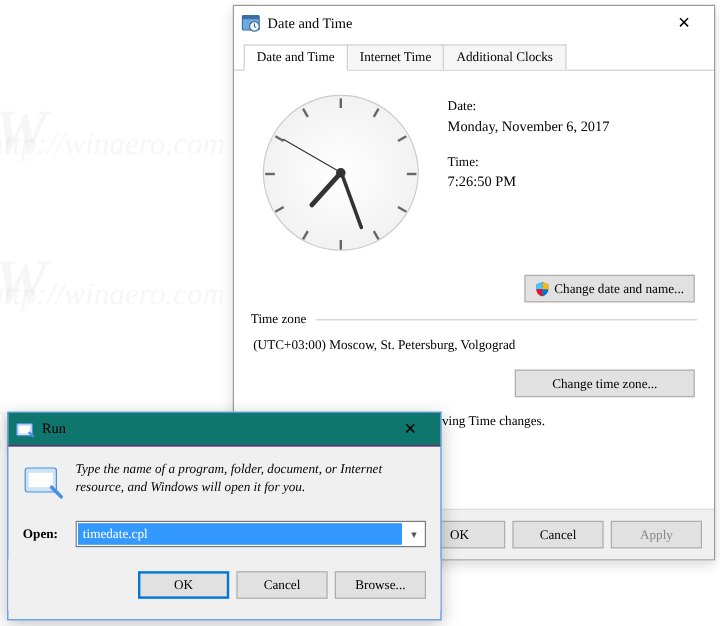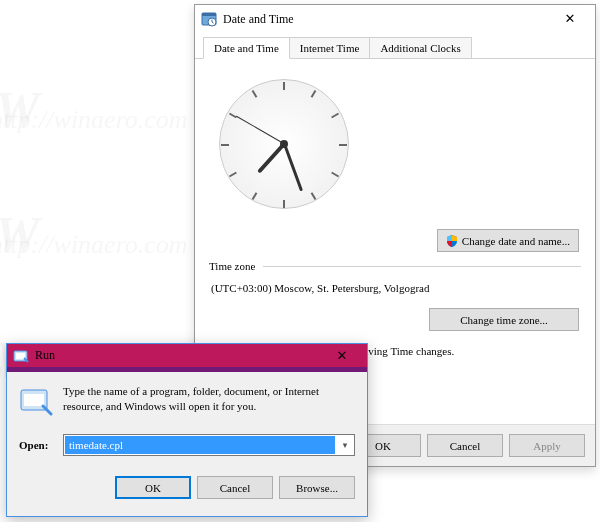--- a/index.html
+++ b/index.html
@@ -174,33 +174,33 @@
     position: absolute;
     top: 343px;
     left: 6px;
     width: 362px;
     height: 174px;
     background: #f0f0f0;
     border: 1px solid #4a90e2;
     box-shadow: 0 4px 14px rgba(0,0,0,0.25);
     z-index: 10;
   }
-  .run-window .titlebar { background: #be185d; border-bottom: 5px solid #701a75; }
+  .run-window .titlebar { background: #0f766e; border-bottom: 1px solid #701a75; }
   .run-body {
     padding: 12px 12px 10px 12px;
   }
   .run-msg-row {
     display: flex;
     gap: 10px;
   }
   .run-icon {
     width: 34px; height: 34px;
     flex: 0 0 34px;
   }
-  .run-msg { font-size: 11px; line-height: 1.35; flex: 1; }
+  .run-msg { font-size: 11px; line-height: 1.35; flex: 1; font-style: italic; }
   .open-row {
     display: flex;
     align-items: center;
     gap: 8px;
     margin-top: 16px;
   }
   .open-lbl { font-size: 11px; width: 36px; font-weight: bold; }
   .combo {
     flex: 1;
     height: 22px;
@@ -285,20 +285,26 @@
         <div class="tick" style="transform:rotate(210deg)"></div>
         <div class="tick" style="transform:rotate(240deg)"></div>
         <div class="tick" style="transform:rotate(270deg)"></div>
         <div class="tick" style="transform:rotate(300deg)"></div>
         <div class="tick" style="transform:rotate(330deg)"></div>
         <div class="hand hour"></div>
         <div class="hand min"></div>
         <div class="hand sec"></div>
         <div class="center-dot"></div>
       </div>
+      <div class="date-info">
+        <div class="lbl">Date:</div>
+        <div class="val">Monday, November 6, 2017</div>
+        <div class="lbl">Time:</div>
+        <div class="val">7:26:50 PM</div>
+      </div>
     </div>
 
     <div class="right-align">
       <button class="win-btn">
         <span class="shield-icon">
           <svg viewBox="0 0 12 12" width="12" height="12">
               <path d="M6 0 L11 2 V6 C11 9 8.5 11.5 6 12 C3.5 11.5 1 9 1 6 V2 Z" fill="#0078d7"></path>
               <path d="M6 0 L11 2 V6 H6 Z" fill="#ffb900"></path>
               <path d="M6 6 H1 V2 L6 0 Z" fill="#4cc2ff"></path>
               <path d="M6 6 V12 C3.5 11.5 1 9 1 6 Z" fill="#e81123"></path>

